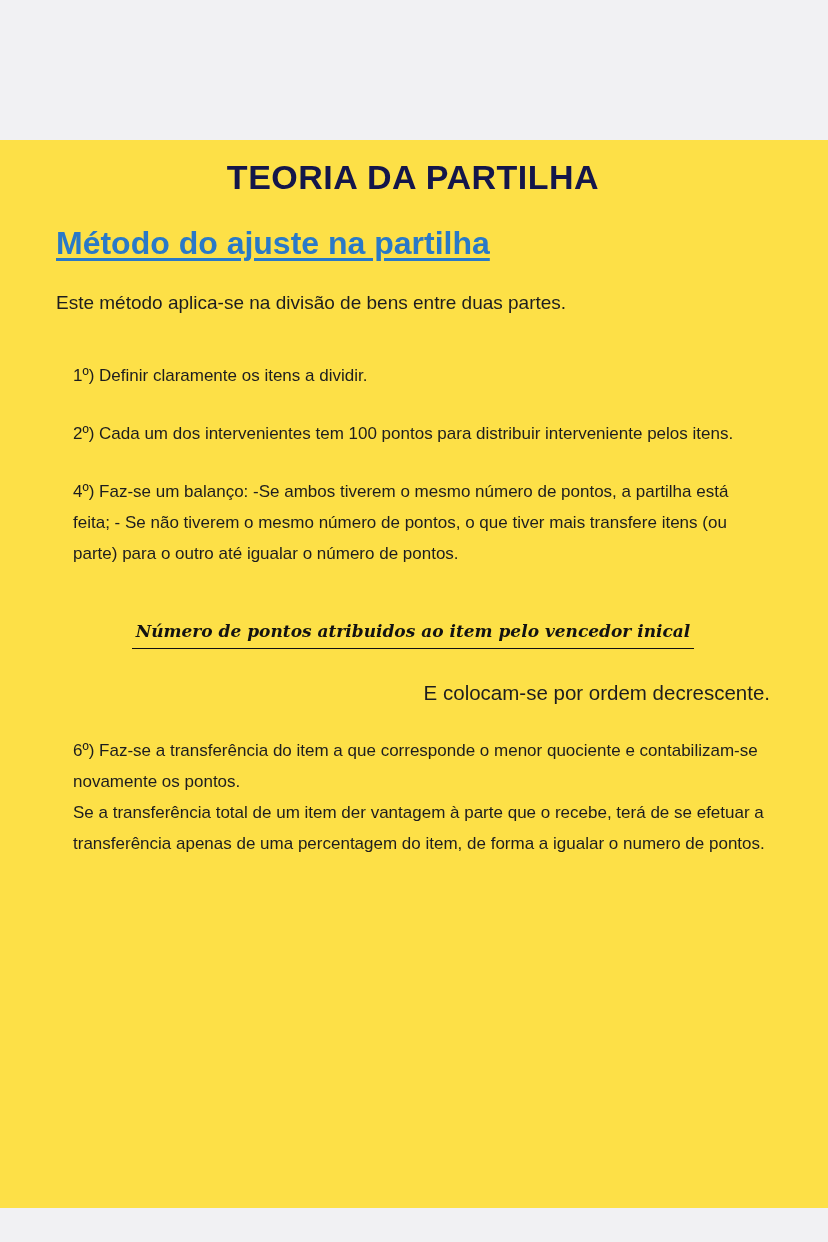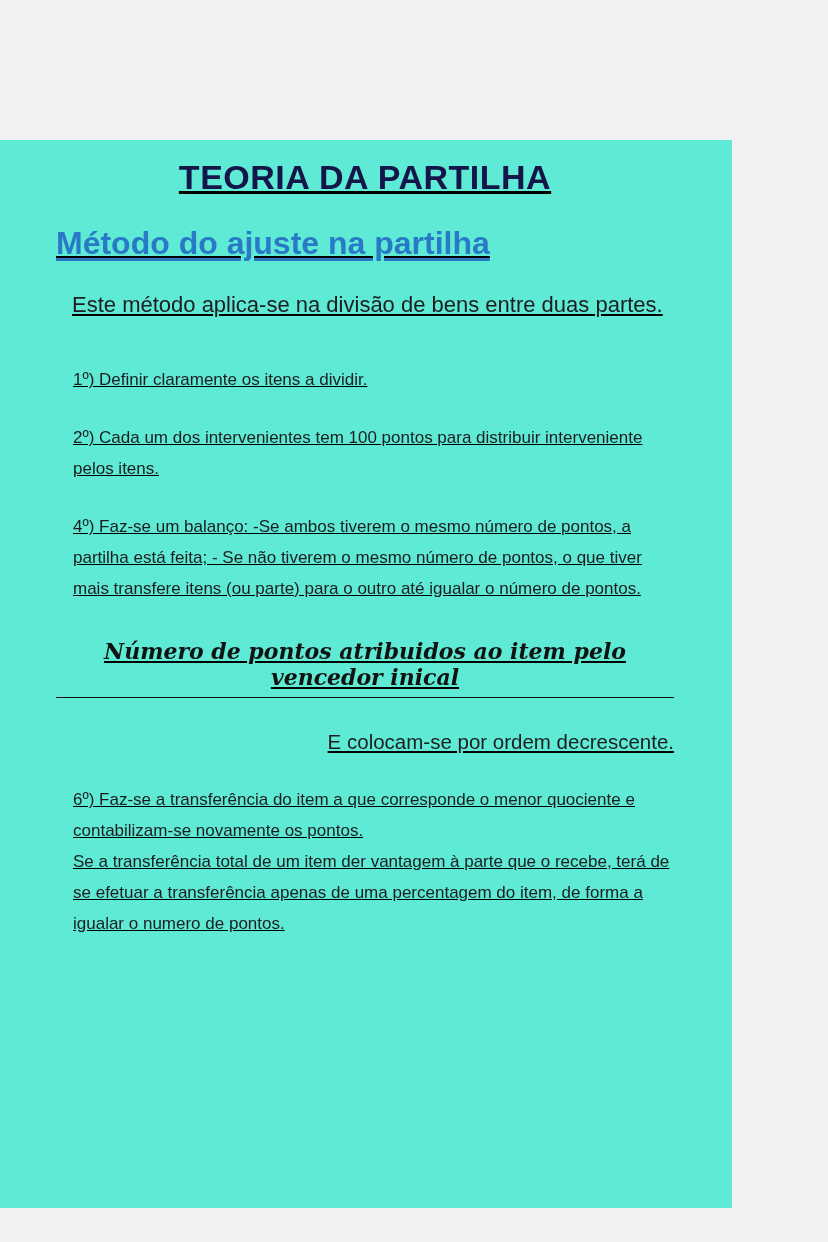--- a/index.html
+++ b/index.html
@@ -14,73 +14,72 @@
   .canvas {
     position: relative;
     width: 828px;
     height: 1242px;
     background: #f1f1f3;
   }
   .sheet {
     position: absolute;
     top: 140px;
     left: 0;
-    width: 732px;
+    width: 828px;
     height: 1068px;
-    background: #5eead4;
+    background: #fde047;
     box-sizing: border-box;
     padding: 18px 58px 0 56px;
-    text-decoration: underline;
   }
   .doc-title {
     margin: 0 0 28px 0;
     text-align: center;
     font-size: 34px;
     font-weight: 800;
     letter-spacing: 0.5px;
     color: #14164a;
   }
   .section-heading {
     margin: 0 0 30px 0;
     font-size: 32px;
     font-weight: 700;
     color: #2a79c7;
     text-decoration: underline;
     text-underline-offset: 4px;
   }
   .intro {
-    margin: 0 0 46px 16px;
-    font-size: 22px;
+    margin: 0 0 46px 0;
+    font-size: 19px;
     color: #1d1d1f;
   }
   .steps {
     padding-left: 17px;
   }
   .step {
     margin: 0 0 27px 0;
     max-width: 695px;
     font-size: 17px;
     line-height: 31px;
     color: #1d1d1f;
   }
   .step.multiline {
     white-space: pre-line;
   }
   .underlined-term {
     text-decoration: underline;
     text-underline-offset: 3px;
   }
   .fraction {
-    margin: 34px auto 32px auto;
+    margin: 52px auto 32px auto;
     width: fit-content;
     text-align: center;
     font-family: "DejaVu Serif", serif;
     font-style: italic;
     font-weight: 700;
-    font-size: 22px;
+    font-size: 17px;
     color: #121212;
   }
   .fraction-numerator {
     display: block;
     padding: 0 4px 7px 4px;
     border-bottom: 1.5px solid #121212;
   }
   .fraction-denominator {
     display: block;
     padding: 7px 4px 0 4px;

